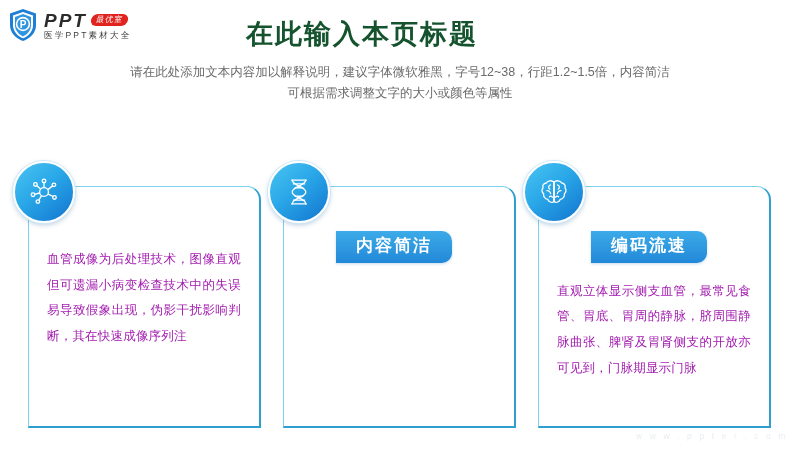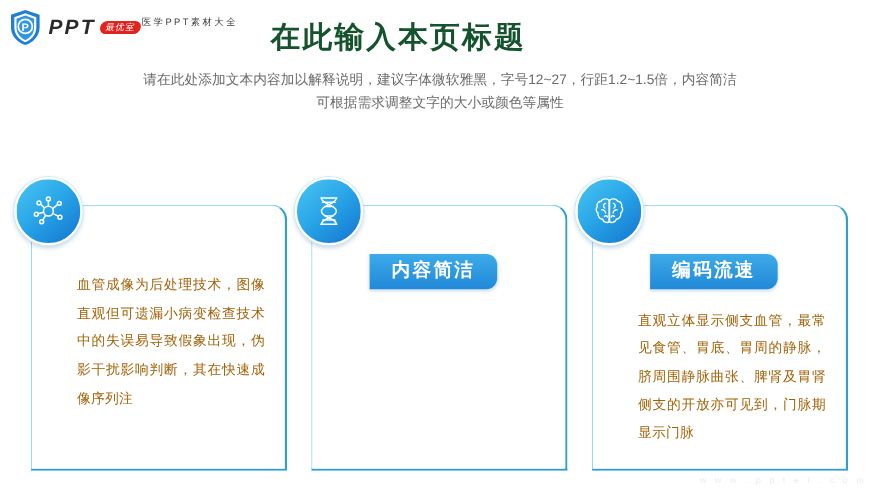--- a/index.html
+++ b/index.html
@@ -24,21 +24,21 @@
     align-items: center;
     gap: 6px;
   }
   #logo-shield {
     width: 30px;
     height: 34px;
     flex: 0 0 auto;
   }
   #logo-text-block {
     display: flex;
-    flex-direction: row;
+    flex-direction: column;
     justify-content: space-between;
     gap: 1px;
   }
   #logo-row1 {
     display: flex;
     align-items: center;
     gap: 4px;
   }
   #logo-ppt {
     font-size: 19px;
@@ -146,25 +146,24 @@
     letter-spacing: 2px;
     padding: 6px 20px 7px 20px;
     border-radius: 0 10px 10px 0;
     margin-left: 34px;
     box-shadow: 0 1px 3px rgba(30,110,180,.25);
     line-height: 1.1;
   }
   .card-body {
     margin-top: 16px;
     font-size: 12.5px;
-    color: #a16207;
+    color: #a21caf;
     line-height: 2.05;
     text-align: justify;
     letter-spacing: .2px;
-    margin-left: 23px;
   }
 
   
   #watermark {
     position: absolute;
     right: 12px;
     bottom: 9px;
     font-size: 8.5px;
     color: #e9eef1;
     letter-spacing: 2.6px;
@@ -185,21 +184,21 @@
     <div id="logo-row1">
       <span id="logo-ppt">PPT</span>
       <span id="logo-badge">最优室</span>
     </div>
     <div id="logo-sub">医学PPT素材大全</div>
   </div>
 </div>
 
 <div id="page-title">在此输入本页标题</div>
 <div id="subtitle">
-  <div>请在此处添加文本内容加以解释说明，建议字体微软雅黑，字号12~27，行距1.2~1.5倍，内容简洁</div>
+  <div>请在此处添加文本内容加以解释说明，建议字体微软雅黑，字号12~38，行距1.2~1.5倍，内容简洁</div>
   <div>可根据需求调整文字的大小或颜色等属性</div>
 </div>
 
 <div id="cards">
 
   <div class="card">
     <div class="icon-badge">
       <svg viewBox="0 0 40 40" fill="none" stroke="#ffffff" stroke-width="1.6">
         <circle cx="20" cy="20" r="5.2"></circle>
         <line x1="20" y1="14.8" x2="20" y2="8.5"></line>

